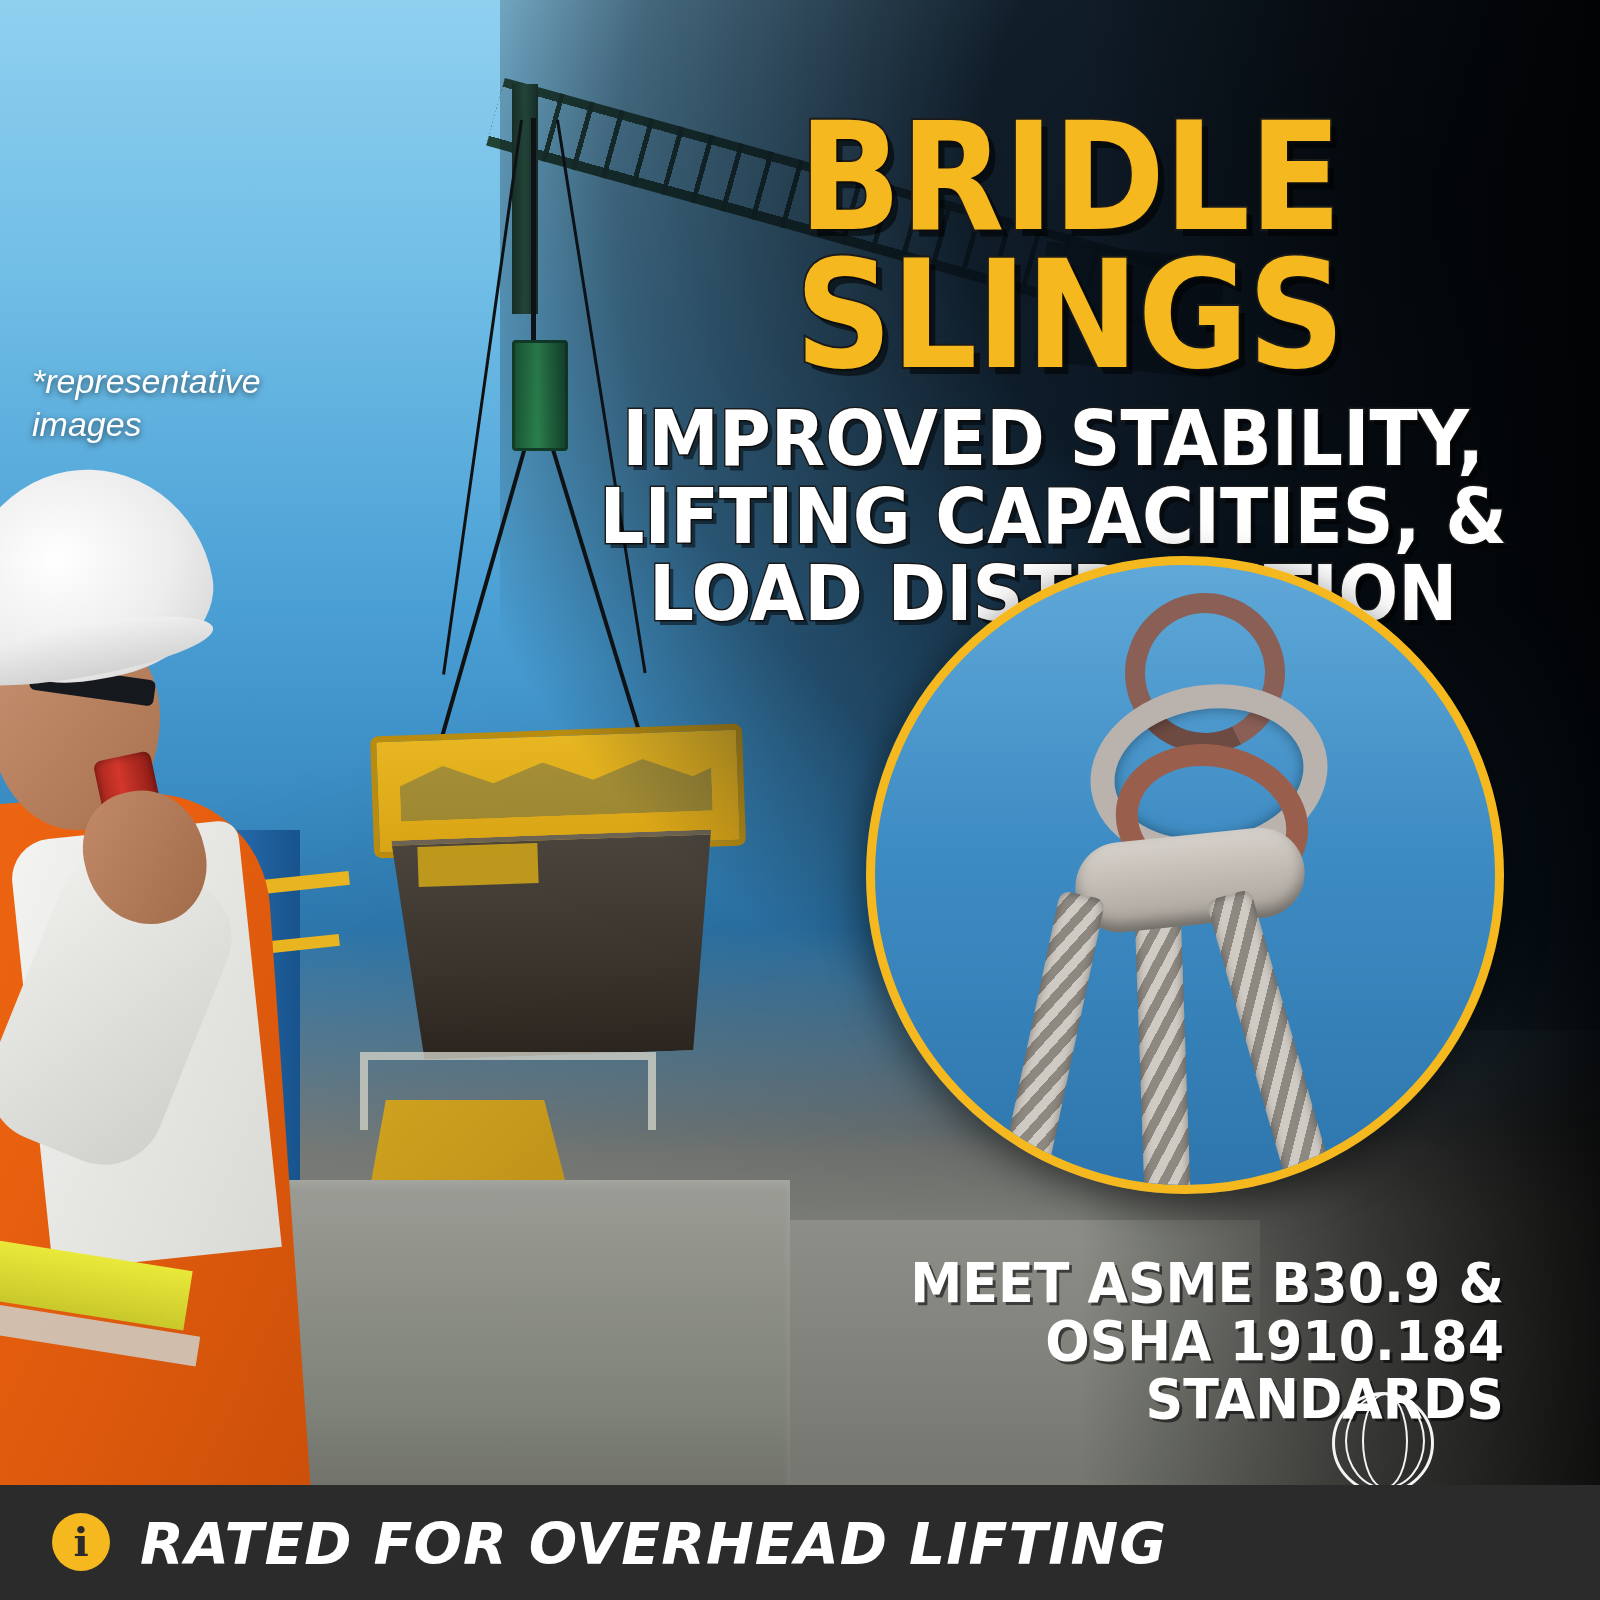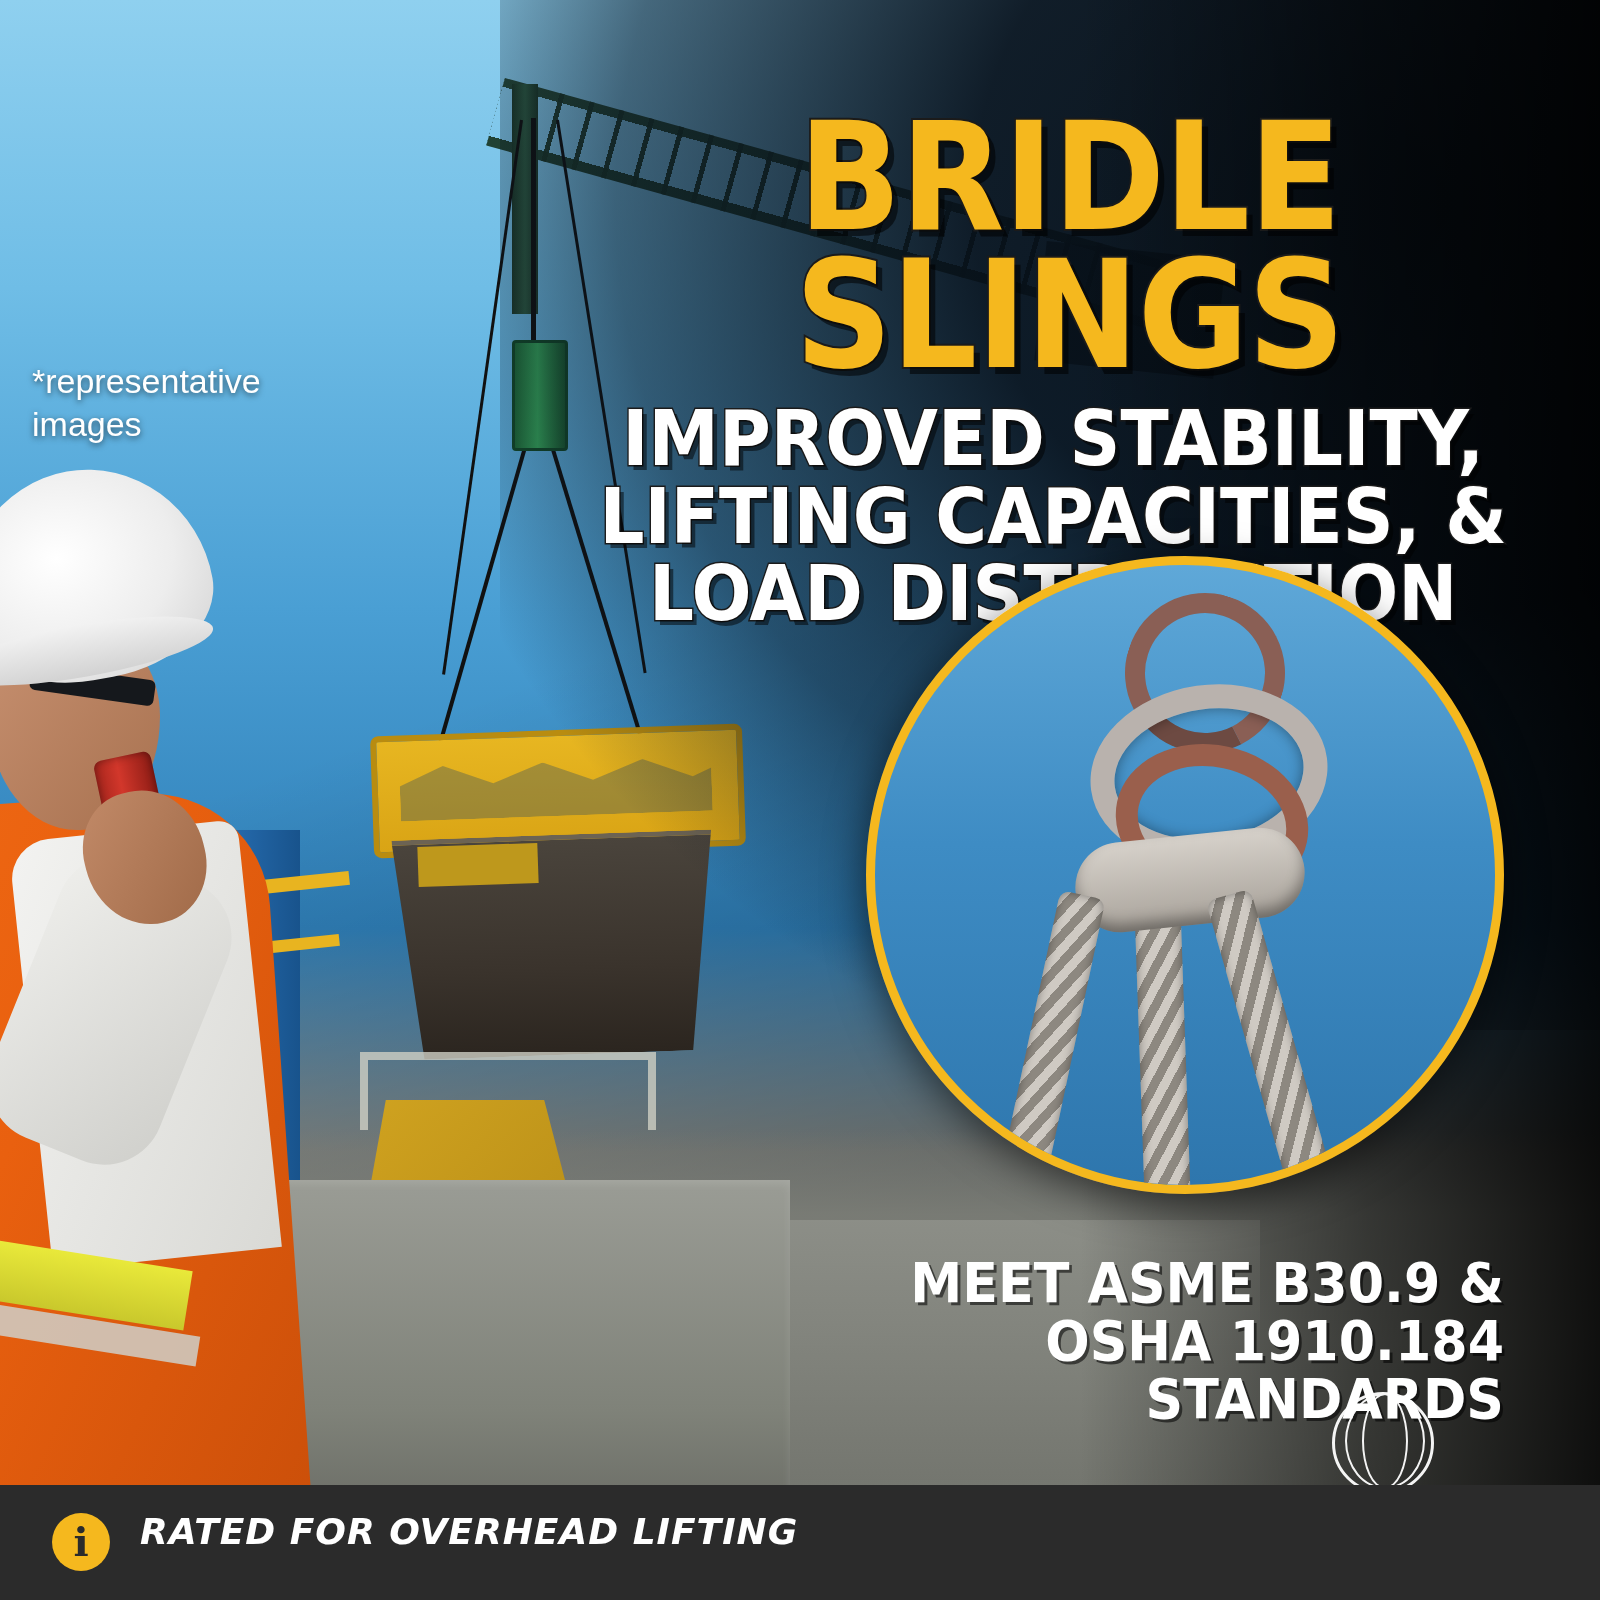--- a/index.html
+++ b/index.html
@@ -275,20 +275,21 @@
     background: #e8c949;
     opacity: .8;
   }
 
   
   .rep-images {
     position: absolute;
     left: 32px; top: 360px;
     width: 330px;
     color: #ffffff;
+    font-style: italic;
     font-size: 34px;
     line-height: 1.25;
     text-shadow: 0 2px 6px rgba(0,0,0,0.6);
   }
 
   .headline-wrap {
     position: absolute;
     right: 40px; top: 108px;
     width: 1090px;
     text-align: center;
@@ -469,21 +470,21 @@
     font-size: 40px;
     line-height: 58px;
     text-align: center;
   }
   .bottom-text {
     position: absolute;
     left: 140px; top: 26px;
     font-family: "DejaVu Sans", sans-serif;
     font-style: italic;
     font-weight: 700;
-    font-size: 36px;
+    font-size: 57px;
     letter-spacing: 1px;
     color: #ffffff;
   }
 </style>
 </head>
 <body>
 
 <div id="poster">
 
   <div class="bg"></div>

